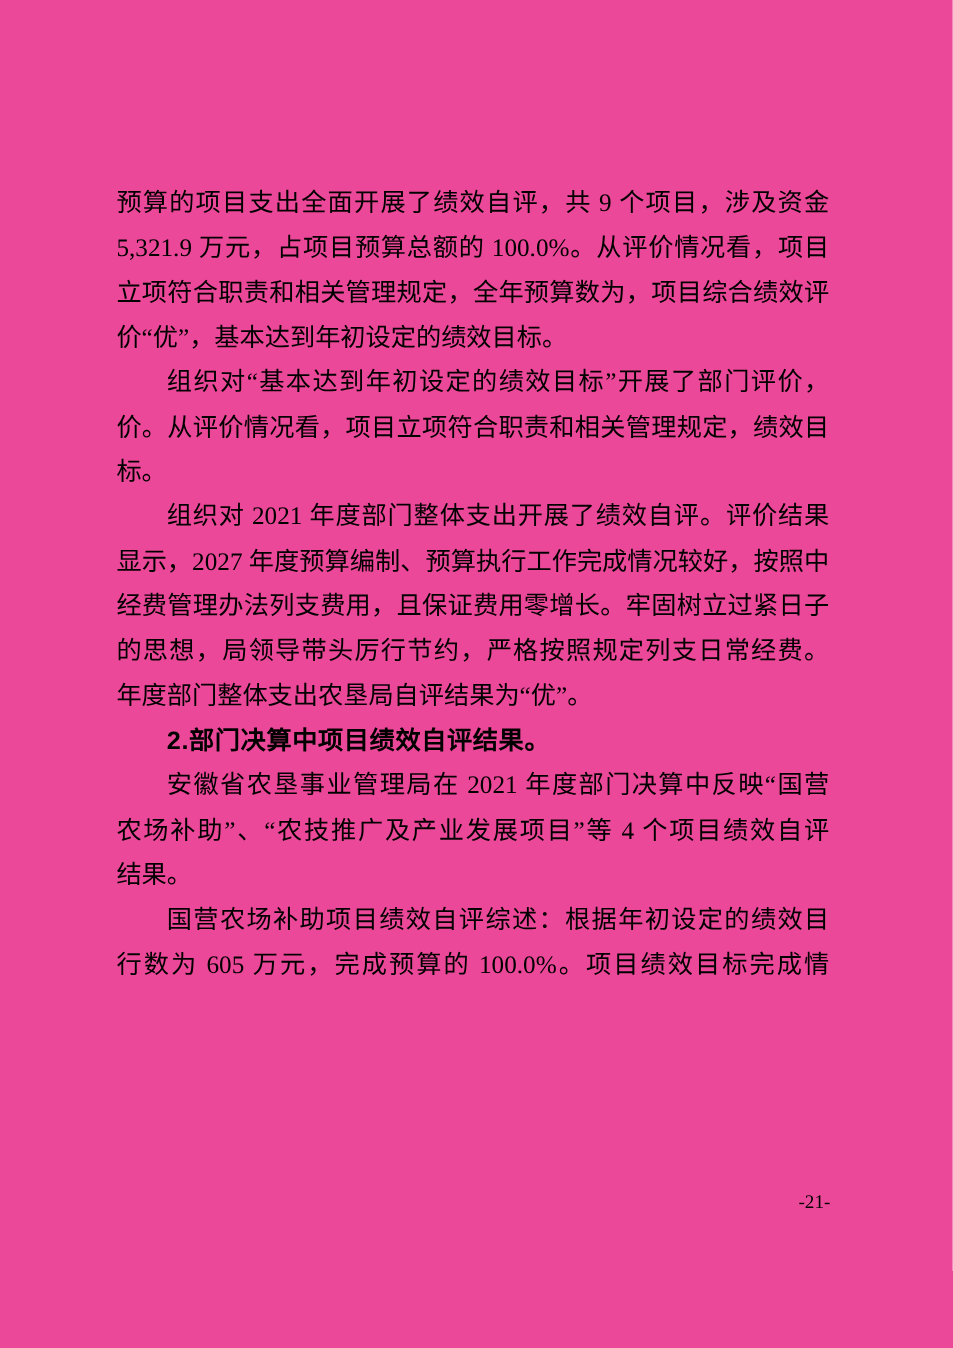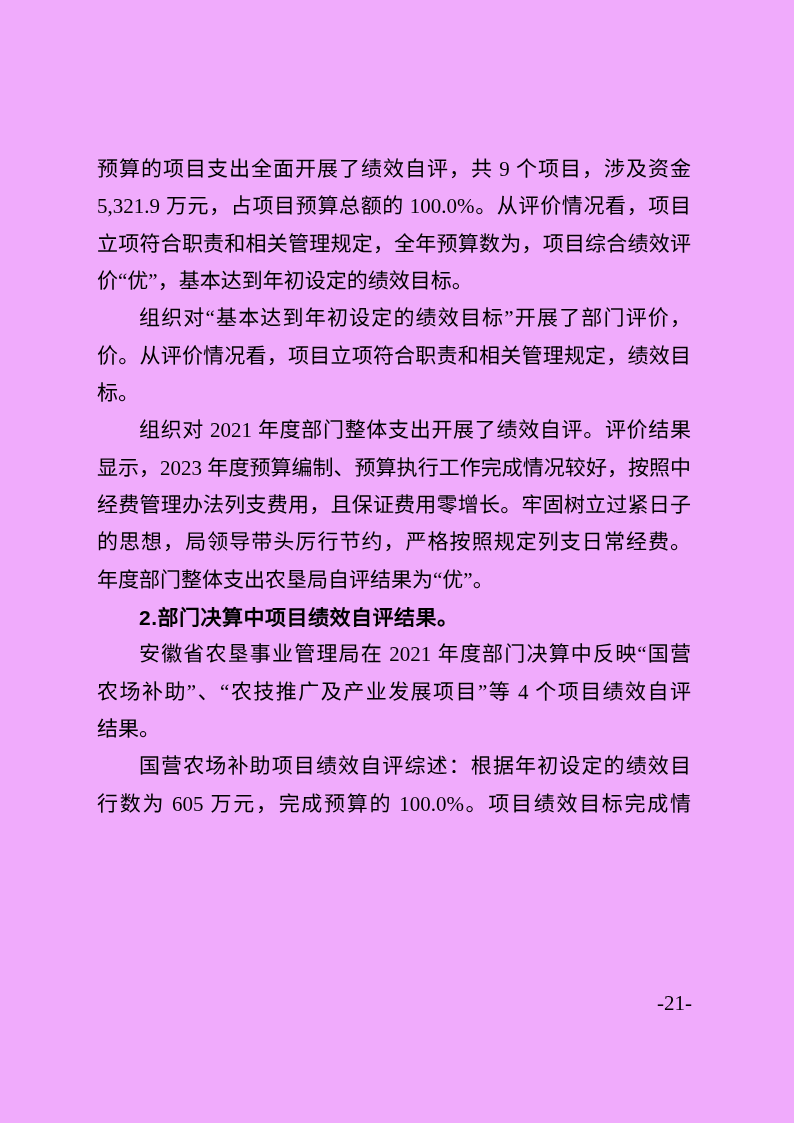--- a/index.html
+++ b/index.html
@@ -4,21 +4,21 @@
 <style>
   html, body {
     margin: 0;
     padding: 0;
     background: #ffffff;
   }
   .page {
     position: relative;
     width: 794px;
     height: 1123px;
-    background: #f0abfc;
+    background: #ec4899;
     overflow: hidden;
     font-family: "Liberation Serif", "DejaVu Serif", serif;
     color: #000000;
   }
   .textblock {
     position: absolute;
     left: 97px;
     top: 151px;
     width: 594px;
   }
@@ -45,21 +45,21 @@
   .para.heading .ln {
     font-family: "Liberation Sans", "DejaVu Sans", sans-serif;
     font-weight: 700;
     text-align-last: left;
     letter-spacing: 0.5px;
   }
   .footer {
     position: absolute;
     top: 991px;
     right: 102px;
-    font-size: 21px;
+    font-size: 16px;
     line-height: 24px;
     font-family: "Liberation Serif", "DejaVu Serif", serif;
     color: #000000;
   }
 </style>
 </head>
 <body>
 
 <div class="page">
 
@@ -73,21 +73,21 @@
     </section>
 
     <section class="para">
       <div class="ln jl ind">组织对“基本达到年初设定的绩效目标”开展了部门评价，</div>
       <div class="ln jl">价。从评价情况看，项目立项符合职责和相关管理规定，绩效目</div>
       <div class="ln">标。</div>
     </section>
 
     <section class="para">
       <div class="ln jl ind">组织对 2021 年度部门整体支出开展了绩效自评。评价结果</div>
-      <div class="ln jl">显示，2023 年度预算编制、预算执行工作完成情况较好，按照中</div>
+      <div class="ln jl">显示，2027 年度预算编制、预算执行工作完成情况较好，按照中</div>
       <div class="ln jl">经费管理办法列支费用，且保证费用零增长。牢固树立过紧日子</div>
       <div class="ln jl">的思想，局领导带头厉行节约，严格按照规定列支日常经费。2021</div>
       <div class="ln">年度部门整体支出农垦局自评结果为“优”。</div>
     </section>
 
     <section class="para heading">
       <div class="ln ind">2.部门决算中项目绩效自评结果。</div>
     </section>
 
     <section class="para">

